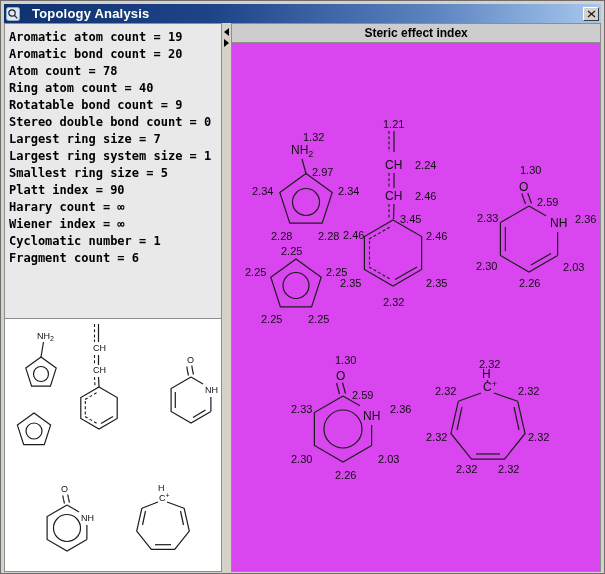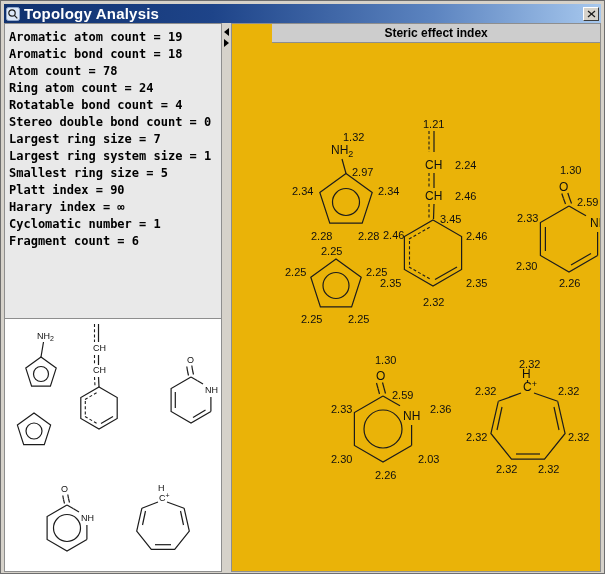--- a/index.html
+++ b/index.html
@@ -8,21 +8,21 @@
     position:relative; width:605px; height:574px;
     background:#d6d2ca; padding:3px;
     border:1px solid #6e6e6e;
     font-family:"Liberation Sans", sans-serif;
   }
   .titlebar {
     height:19px; display:flex; align-items:center; padding:0 2px;
     background:linear-gradient(90deg,#10316e 0%,#1e4489 35%,#5c84c0 72%,#a7c8ee 100%);
   }
   .titlebar .title {
-    color:#ffffff; font-weight:bold; font-size:15px; margin-left:4px; flex:1;
+    color:#ffffff; font-weight:bold; font-size:13px; margin-left:12px; flex:1;
     letter-spacing:0.2px;
   }
   .app-icon { width:14px; height:14px; display:inline-block; }
   .close-btn {
     width:16px; height:14px; background:#d6d2ca; padding:0;
     border:1px solid; border-color:#ffffff #3c3c3c #3c3c3c #ffffff;
     display:flex; align-items:center; justify-content:center; cursor:default;
   }
   .main { display:flex; height:549px; }
   .left-col { width:219px; display:flex; flex-direction:column; }
@@ -32,21 +32,21 @@
     padding:5px 3px 0 4px;
     font-family:"DejaVu Sans Mono", monospace;
     font-weight:bold; font-size:12px; line-height:17px; color:#000;
     white-space:nowrap;
   }
   .thumbs { height:254px; background:#ffffff; border:1px solid #8e8e8e; position:relative; }
   .divider { width:9px; background:#d6d2ca; position:relative; }
   .divider .tri { position:absolute; left:2px; width:0; height:0; cursor:pointer; }
   .tri-left  { top:5px;  border-top:4px solid transparent; border-bottom:4px solid transparent; border-right:5px solid #000; }
   .tri-right { top:16px; border-top:4px solid transparent; border-bottom:4px solid transparent; border-left:5px solid #000; }
-  .right-col { width:371px; background:#eab308; border:1px solid #8e8e8e; display:flex; flex-direction:column;padding-left:40px; }
+  .right-col { width:371px; background:#d946ef; border:1px solid #8e8e8e; display:flex; flex-direction:column; }
   .right-header {
     height:19px; background:#cdcdcd; border-bottom:1px solid #8e8e8e;
     display:flex; align-items:center; justify-content:center;
     font-size:12px; font-weight:bold; color:#000;
   }
   .right-content { flex:1; position:relative; overflow:hidden; }
   svg.canvas { position:absolute; left:0; top:0; }
   svg line, svg path, svg polygon, svg circle { stroke:#1c1c1c; stroke-width:1.2; fill:none; }
   svg .dash { stroke-dasharray:3 2.2; stroke-width:1.1; }
   svg text { font-family:"Liberation Sans", sans-serif; fill:#101010; }
@@ -73,30 +73,31 @@
         <line x1="1" y1="1" x2="8" y2="7" stroke="#000" stroke-width="1.6"></line>
         <line x1="8" y1="1" x2="1" y2="7" stroke="#000" stroke-width="1.6"></line>
       </svg>
     </button>
   </div>
 
   <div class="main">
     <div class="left-col">
       <div class="stats">
         <div>Aromatic atom count = 19</div>
-        <div>Aromatic bond count = 18</div>
+        <div>Aromatic bond count = 20</div>
         <div>Atom count = 78</div>
-        <div>Ring atom count = 24</div>
-        <div>Rotatable bond count = 4</div>
+        <div>Ring atom count = 40</div>
+        <div>Rotatable bond count = 9</div>
         <div>Stereo double bond count = 0</div>
         <div>Largest ring size = 7</div>
         <div>Largest ring system size = 1</div>
         <div>Smallest ring size = 5</div>
         <div>Platt index = 90</div>
-        <div>Harary index = ∞</div>
+        <div>Harary count = ∞</div>
+        <div>Wiener index = ∞</div>
         <div>Cyclomatic number = 1</div>
         <div>Fragment count = 6</div>
       </div>
 
       <div class="thumbs">
         <svg class="canvas" width="217" height="252" viewBox="4 318 217 252">
 
           <g>
             <line x1="40" y1="356" x2="42.5" y2="341"></line>
             <polygon points="40,356 55.2,367.1 49.4,385.1 30.6,385.1 24.8,367.1"></polygon>

